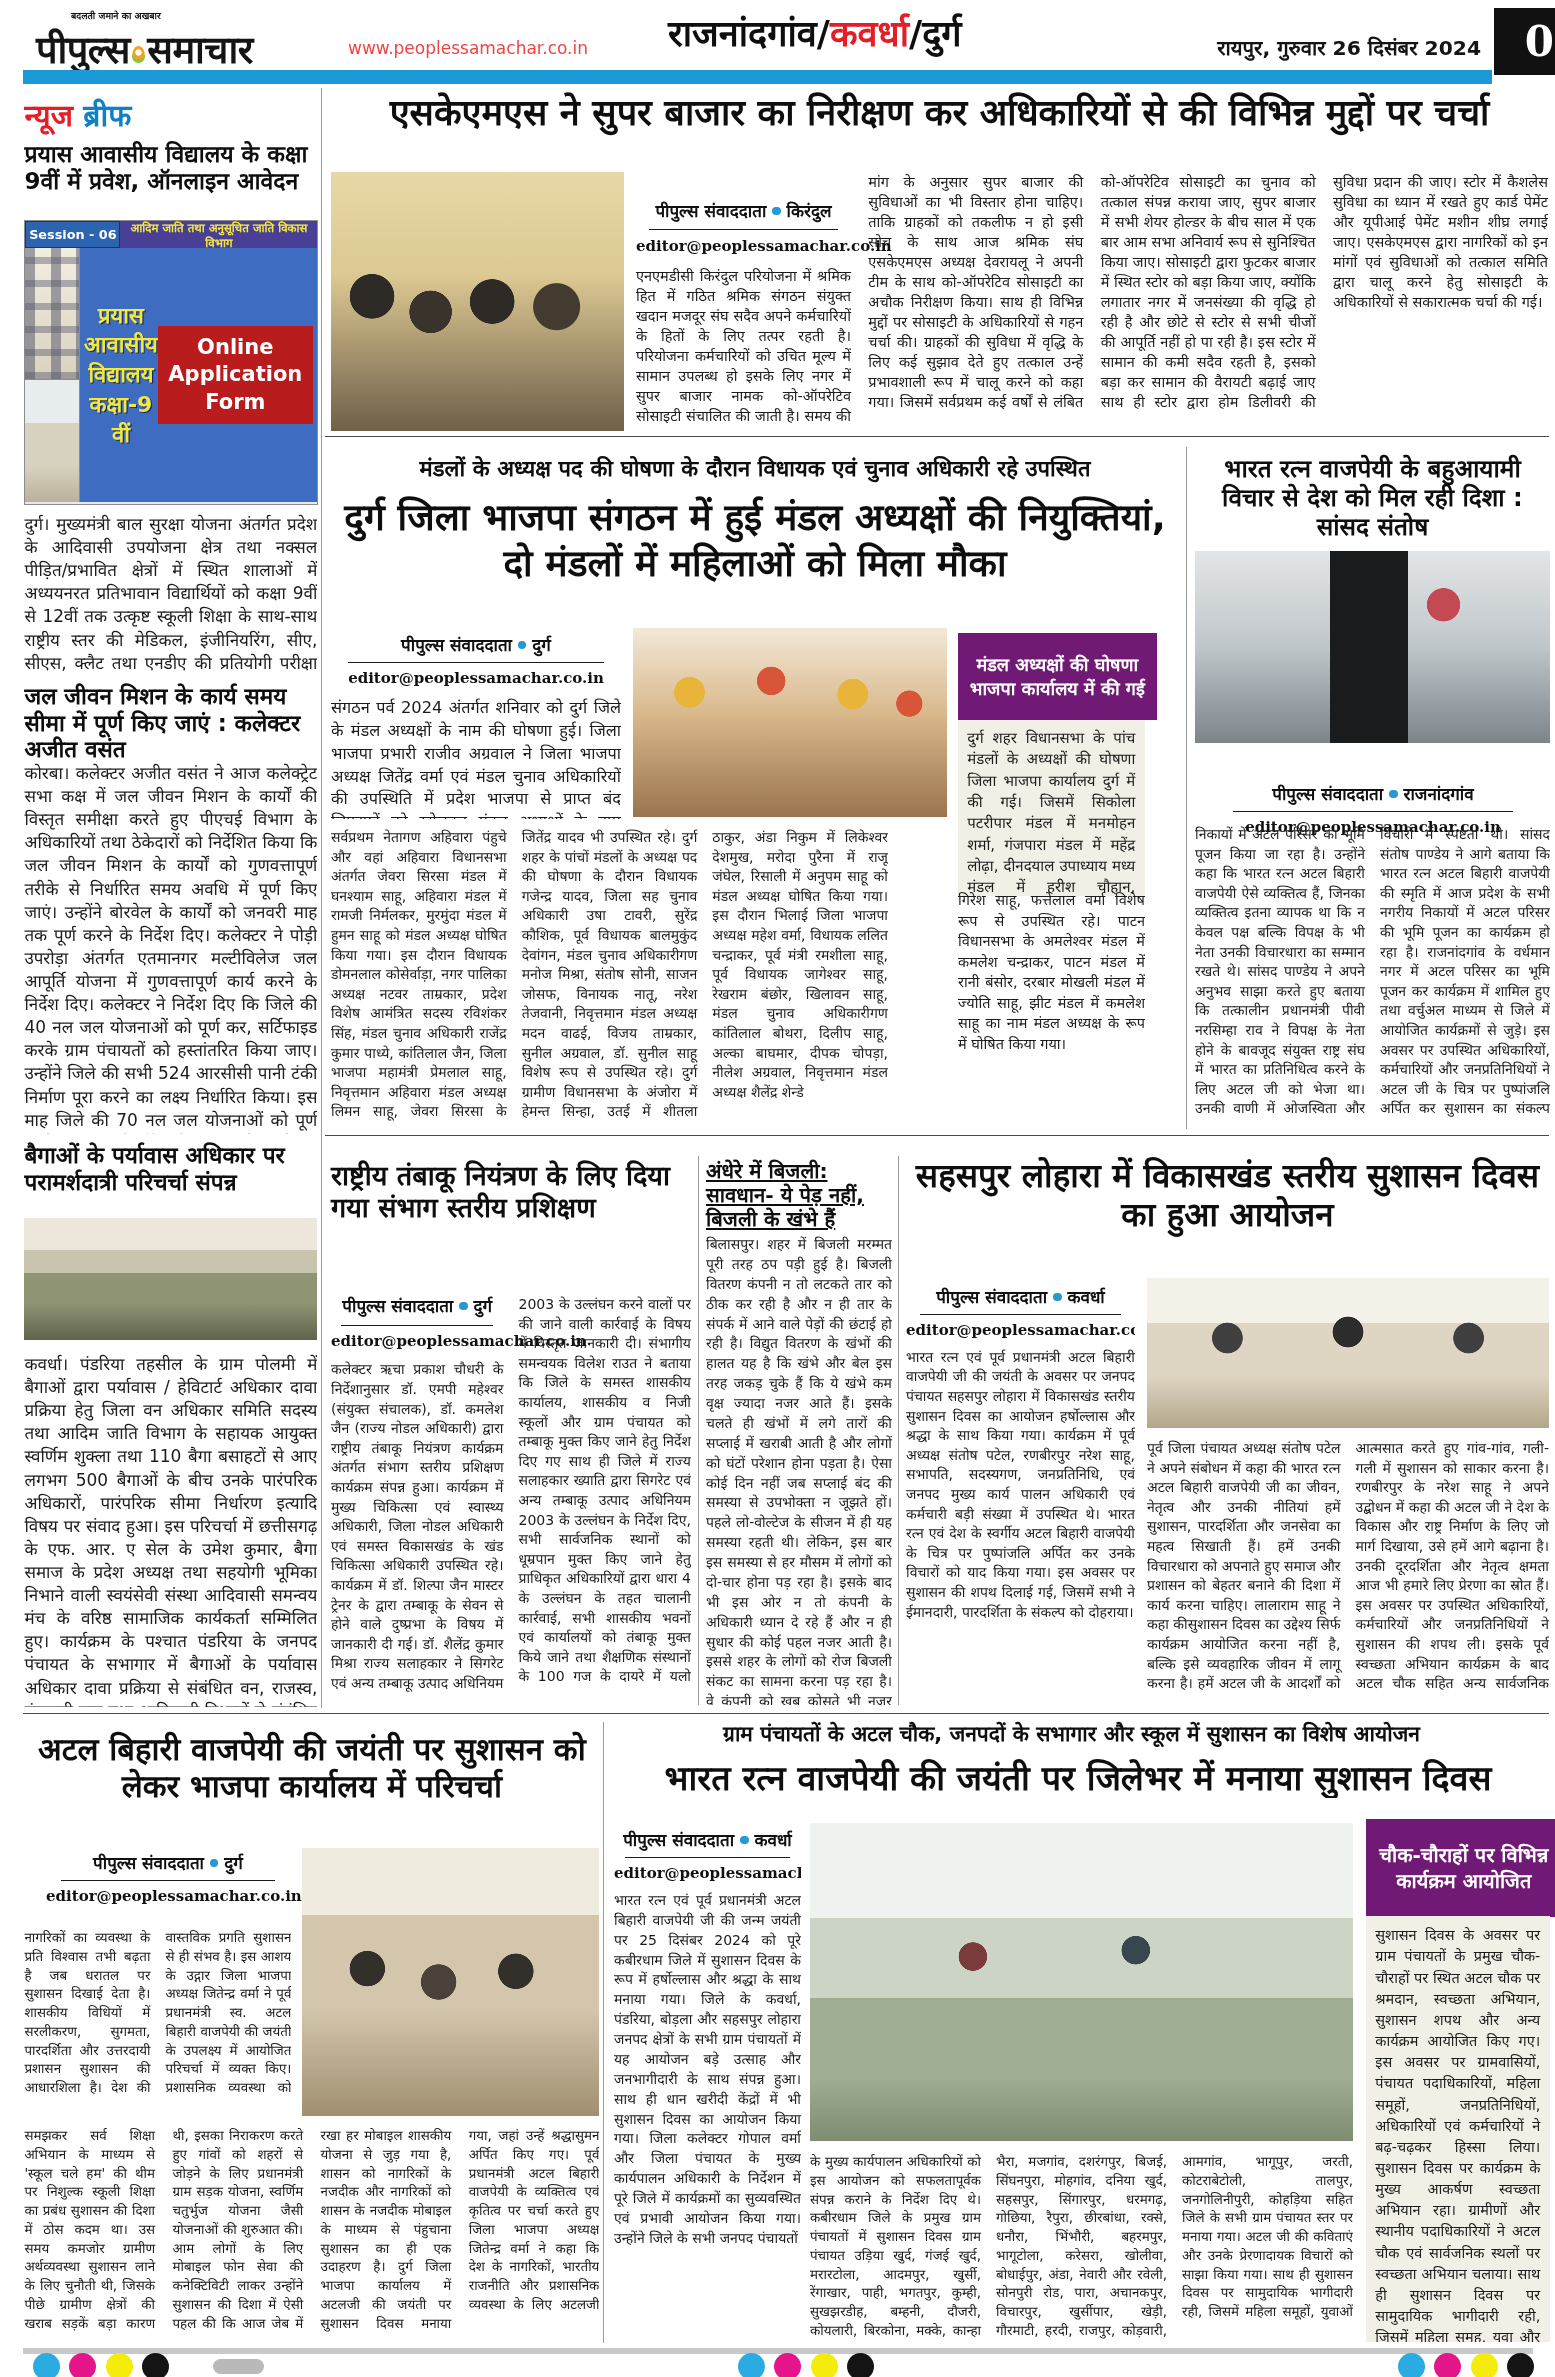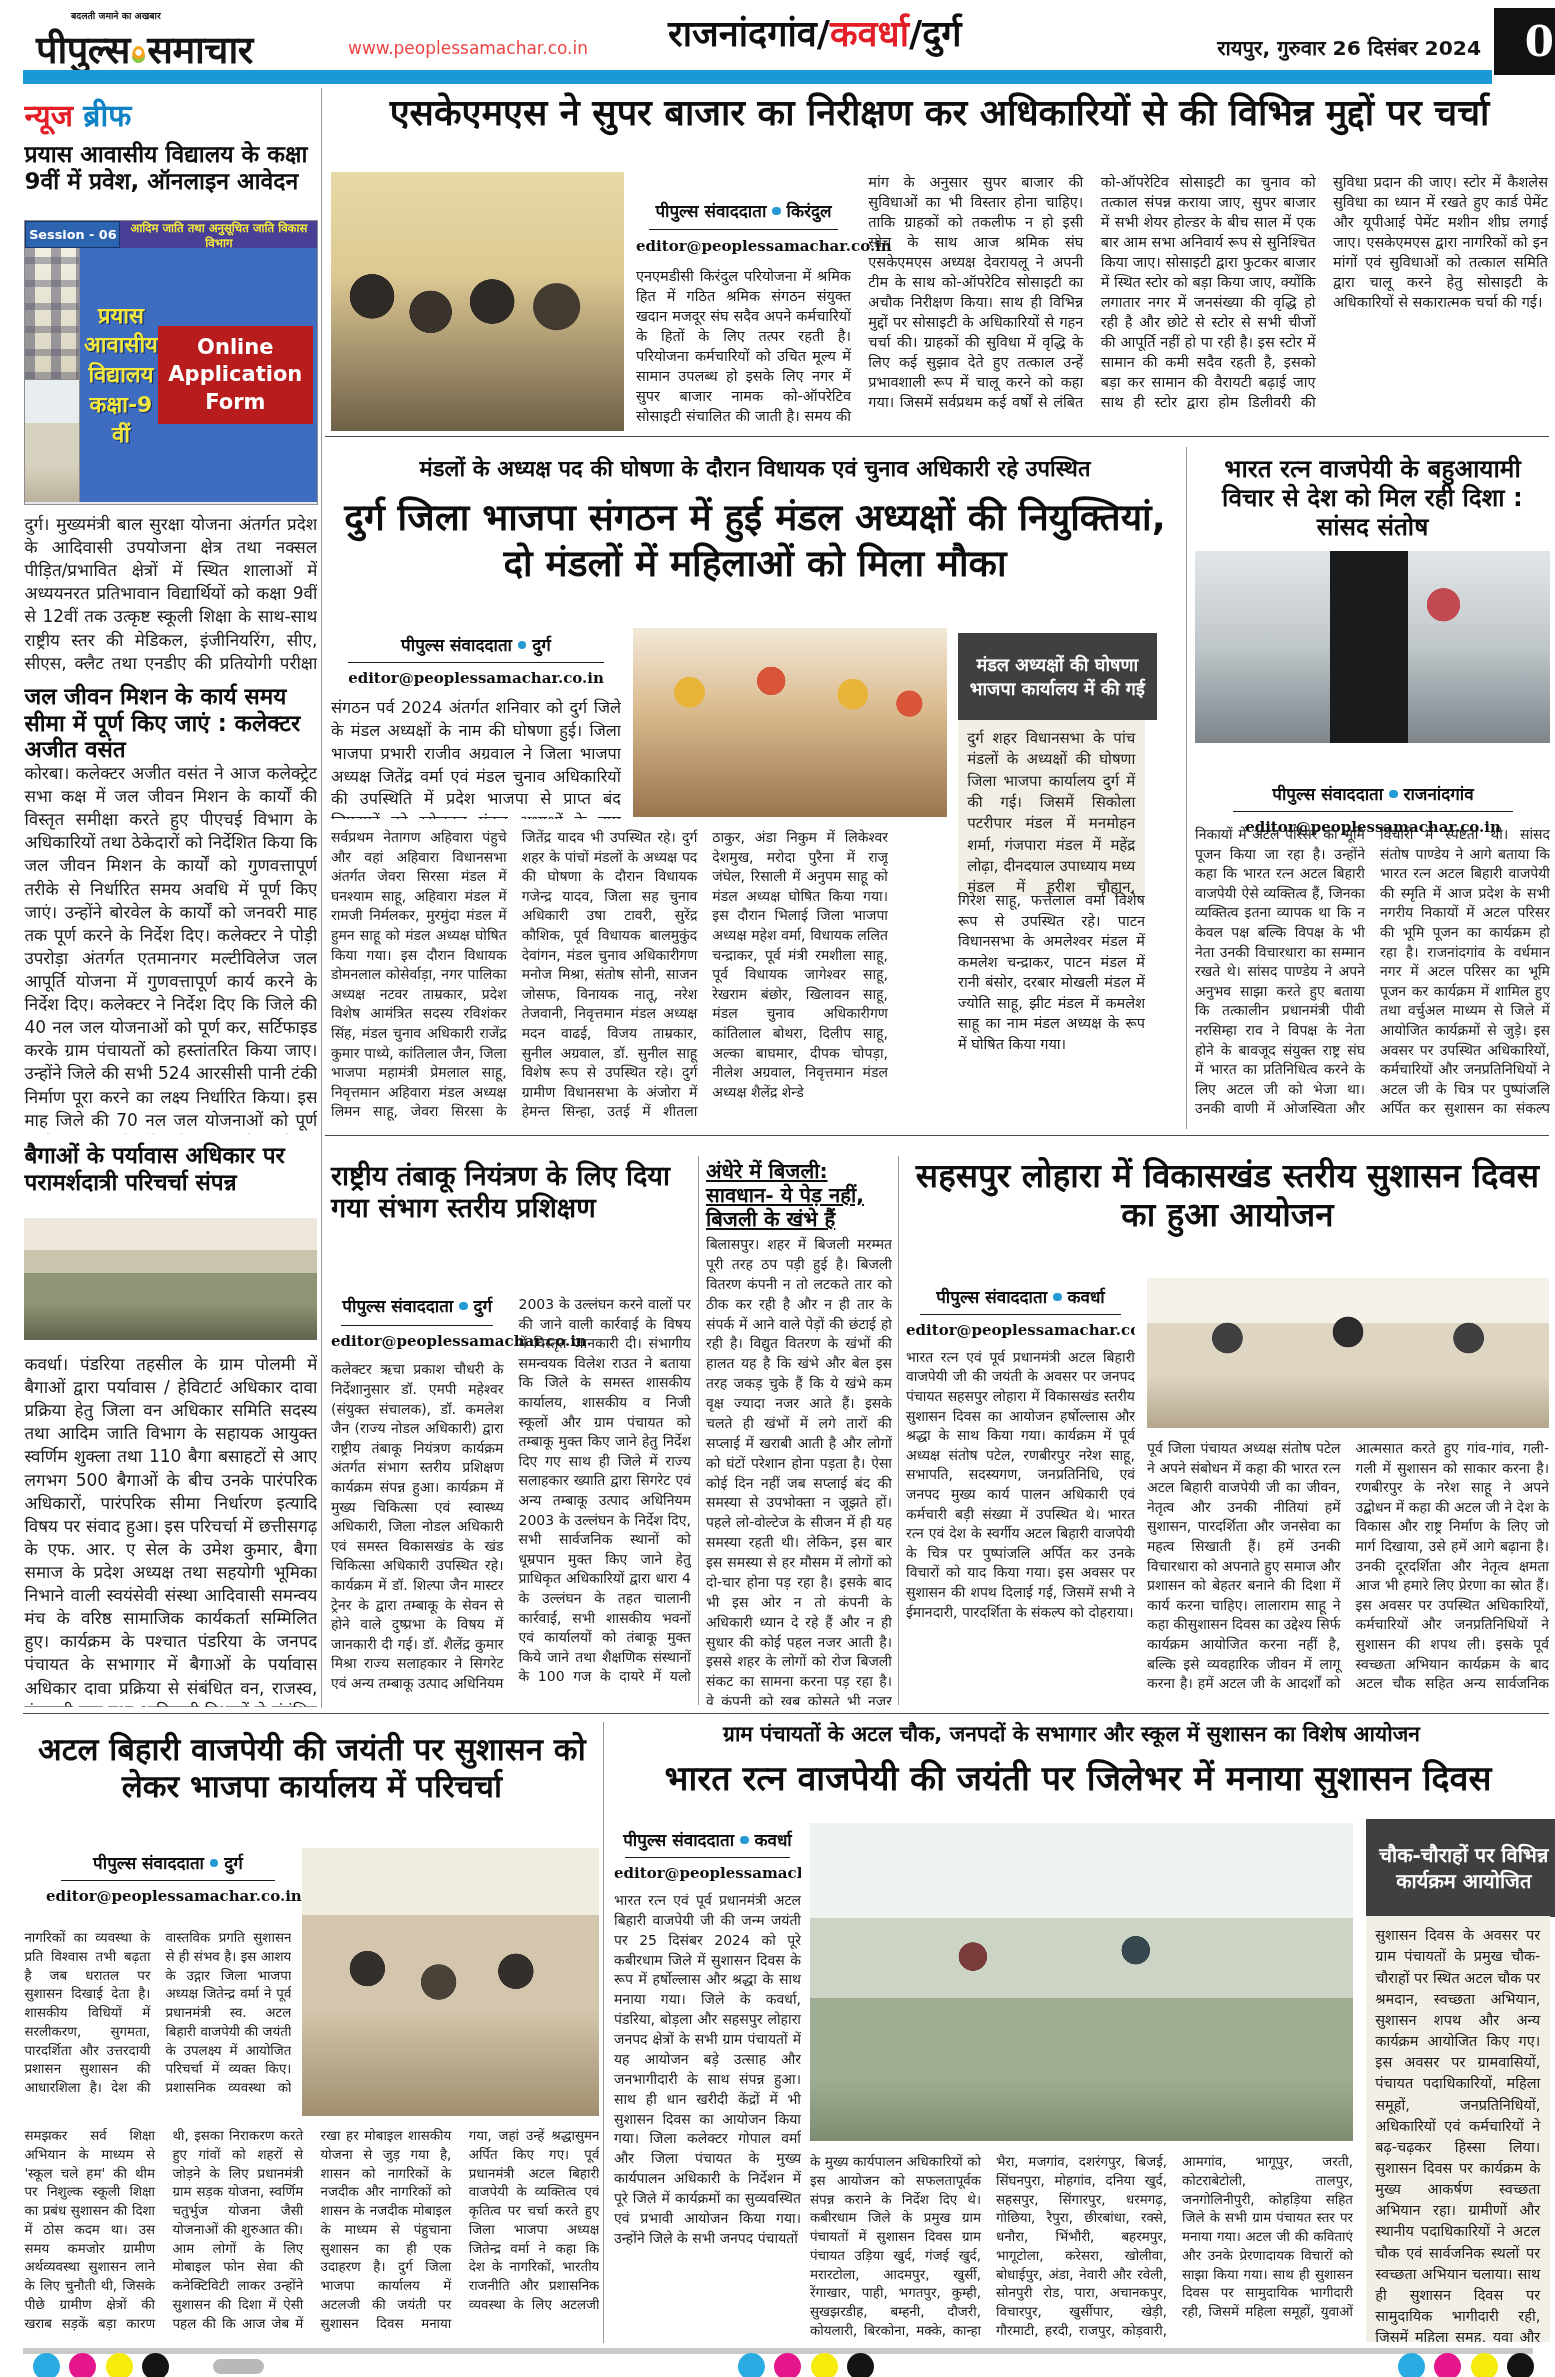--- a/index.html
+++ b/index.html
@@ -44,21 +44,21 @@
     linear-gradient(180deg,#f4f1e8 0 30%,#ded5c2 30% 65%,#b3a68b 100%);}
   .photo-pari{background:
     radial-gradient(circle at 22% 45%, #33302c 0 17.4px, transparent 18px),
     radial-gradient(circle at 46% 50%, #4a4138 0 17.4px, transparent 18px),
     radial-gradient(circle at 72% 46%, #33302c 0 17.4px, transparent 18px),
     linear-gradient(180deg,#f0ebdf 0 25%,#d3c6ac 25% 60%,#a08f70 100%);}
   .photo-jayanti{background:
     radial-gradient(circle at 30% 42%, #7a3b3b 0 14px, transparent 14.5px),
     radial-gradient(circle at 60% 40%, #37474f 0 14px, transparent 14.5px),
     linear-gradient(180deg,#eff3f0 0 30%,#ccd5c5 30% 55%,#9fae92 55% 80%,#7e8c72 100%);}
-  .bluebox{background:#404040;color:#ffffff;font-weight:bold;display:flex;align-items:center;justify-content:center;text-align:center;line-height:1.3;}
+  .bluebox{background:#701a75;color:#ffffff;font-weight:bold;display:flex;align-items:center;justify-content:center;text-align:center;line-height:1.3;}
   .graybox{background:#f1efe6;}
   .regdot{width:27px;height:27px;border-radius:50%;display:inline-block;margin-right:9.3px;vertical-align:middle;}
   .pill{display:inline-block;width:51px;height:15px;border-radius:7.5px;background:#b9b9b9;vertical-align:middle;}
   .promo-border{border:1.2px solid #8c8c8c;background:#e9e6f4;}
   .windows{background:
     repeating-linear-gradient(90deg, rgba(90,90,110,.55) 0 10.5px, transparent 10.5px 25.6px),
     repeating-linear-gradient(0deg, rgba(90,90,110,.45) 0 7px, transparent 7px 23px),
     linear-gradient(180deg,#f2efe2,#d8d2bd);}
   .classroom{background:linear-gradient(180deg,#e8eef0 0 35%,#d7d2c0 35% 70%,#b9b19a 100%);}
 </style>

